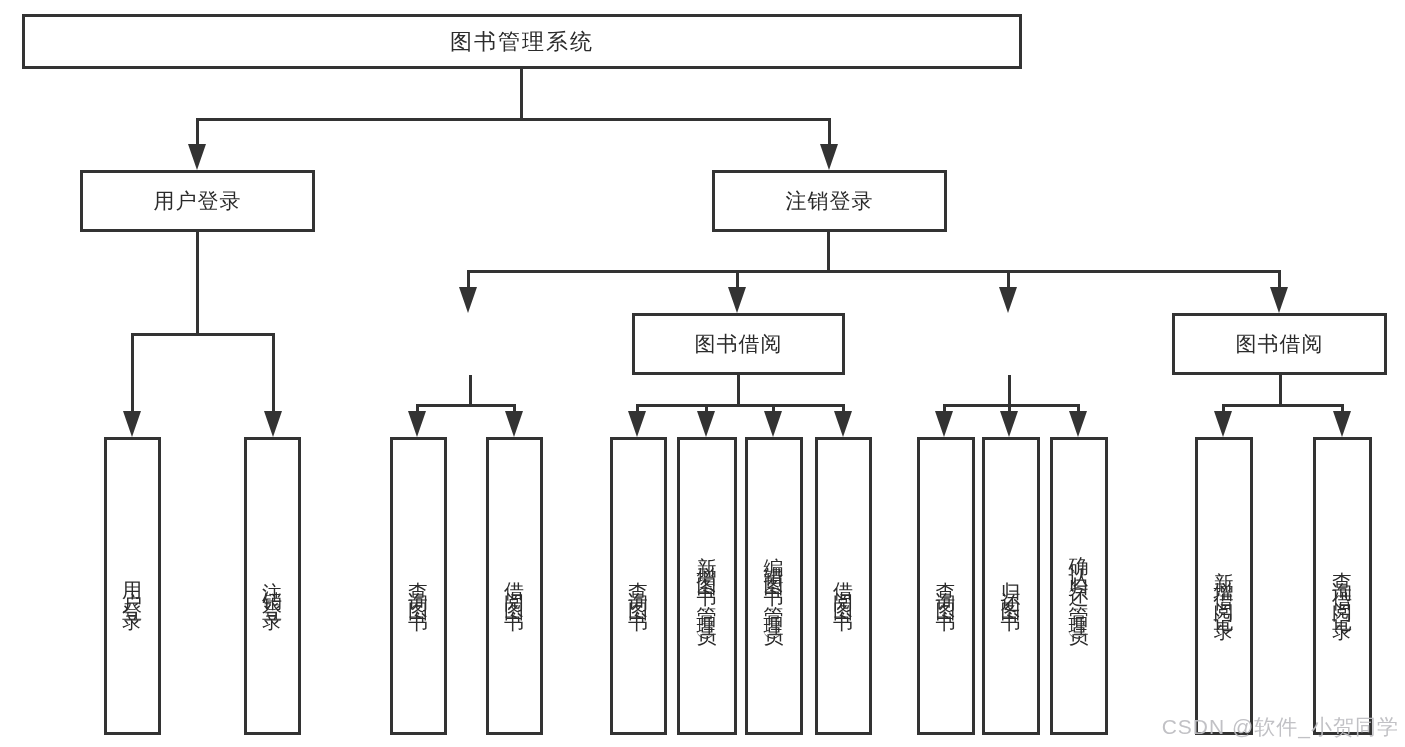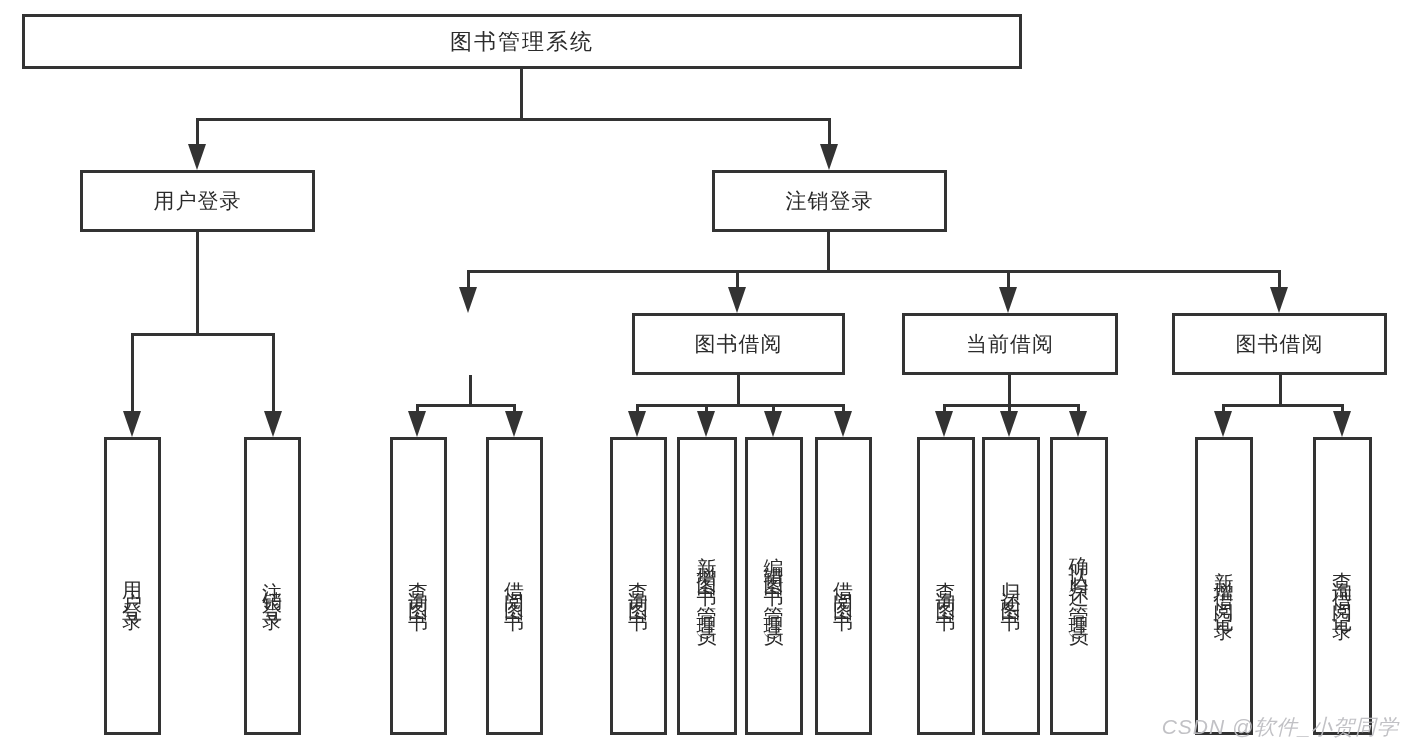--- a/index.html
+++ b/index.html
@@ -38,21 +38,20 @@
     border-right:9px solid transparent;
     border-top:26px solid #333333;
   }
   .watermark{
     position:absolute;
     right:6px;bottom:6px;
     font-size:21px;
     color:rgba(190,190,194,0.95);
     letter-spacing:1px;
     z-index:10;
-    font-style:italic;
   }
 </style>
 </head>
 <body>
 
 <div class="canvas">
 
   <div class="node root-box" style="left:22px;top:14px;width:994px;height:49px;">
     <span>图书管理系统</span>
   </div>
@@ -63,23 +62,20 @@
 
   <div class="node h" style="left:712px;top:170px;width:229px;height:56px;">
     <span>注销登录</span>
   </div>
 
 
   <div class="node h" style="left:632px;top:313px;width:207px;height:56px;">
     <span>图书借阅</span>
   </div>
 
-  <div class="node h" style="left:902px;top:313px;width:210px;height:56px;">
-    <span>当前借阅</span>
-  </div>
 
   <div class="node h" style="left:1172px;top:313px;width:209px;height:56px;">
     <span>图书借阅</span>
   </div>
 
   <div class="node leaf" style="left:104px;top:437px;width:51px;height:292px;">
     <span class="vtext">用户登录</span>
   </div>
   <div class="node leaf" style="left:244px;top:437px;width:51px;height:292px;">
     <span class="vtext">注销登录</span>

